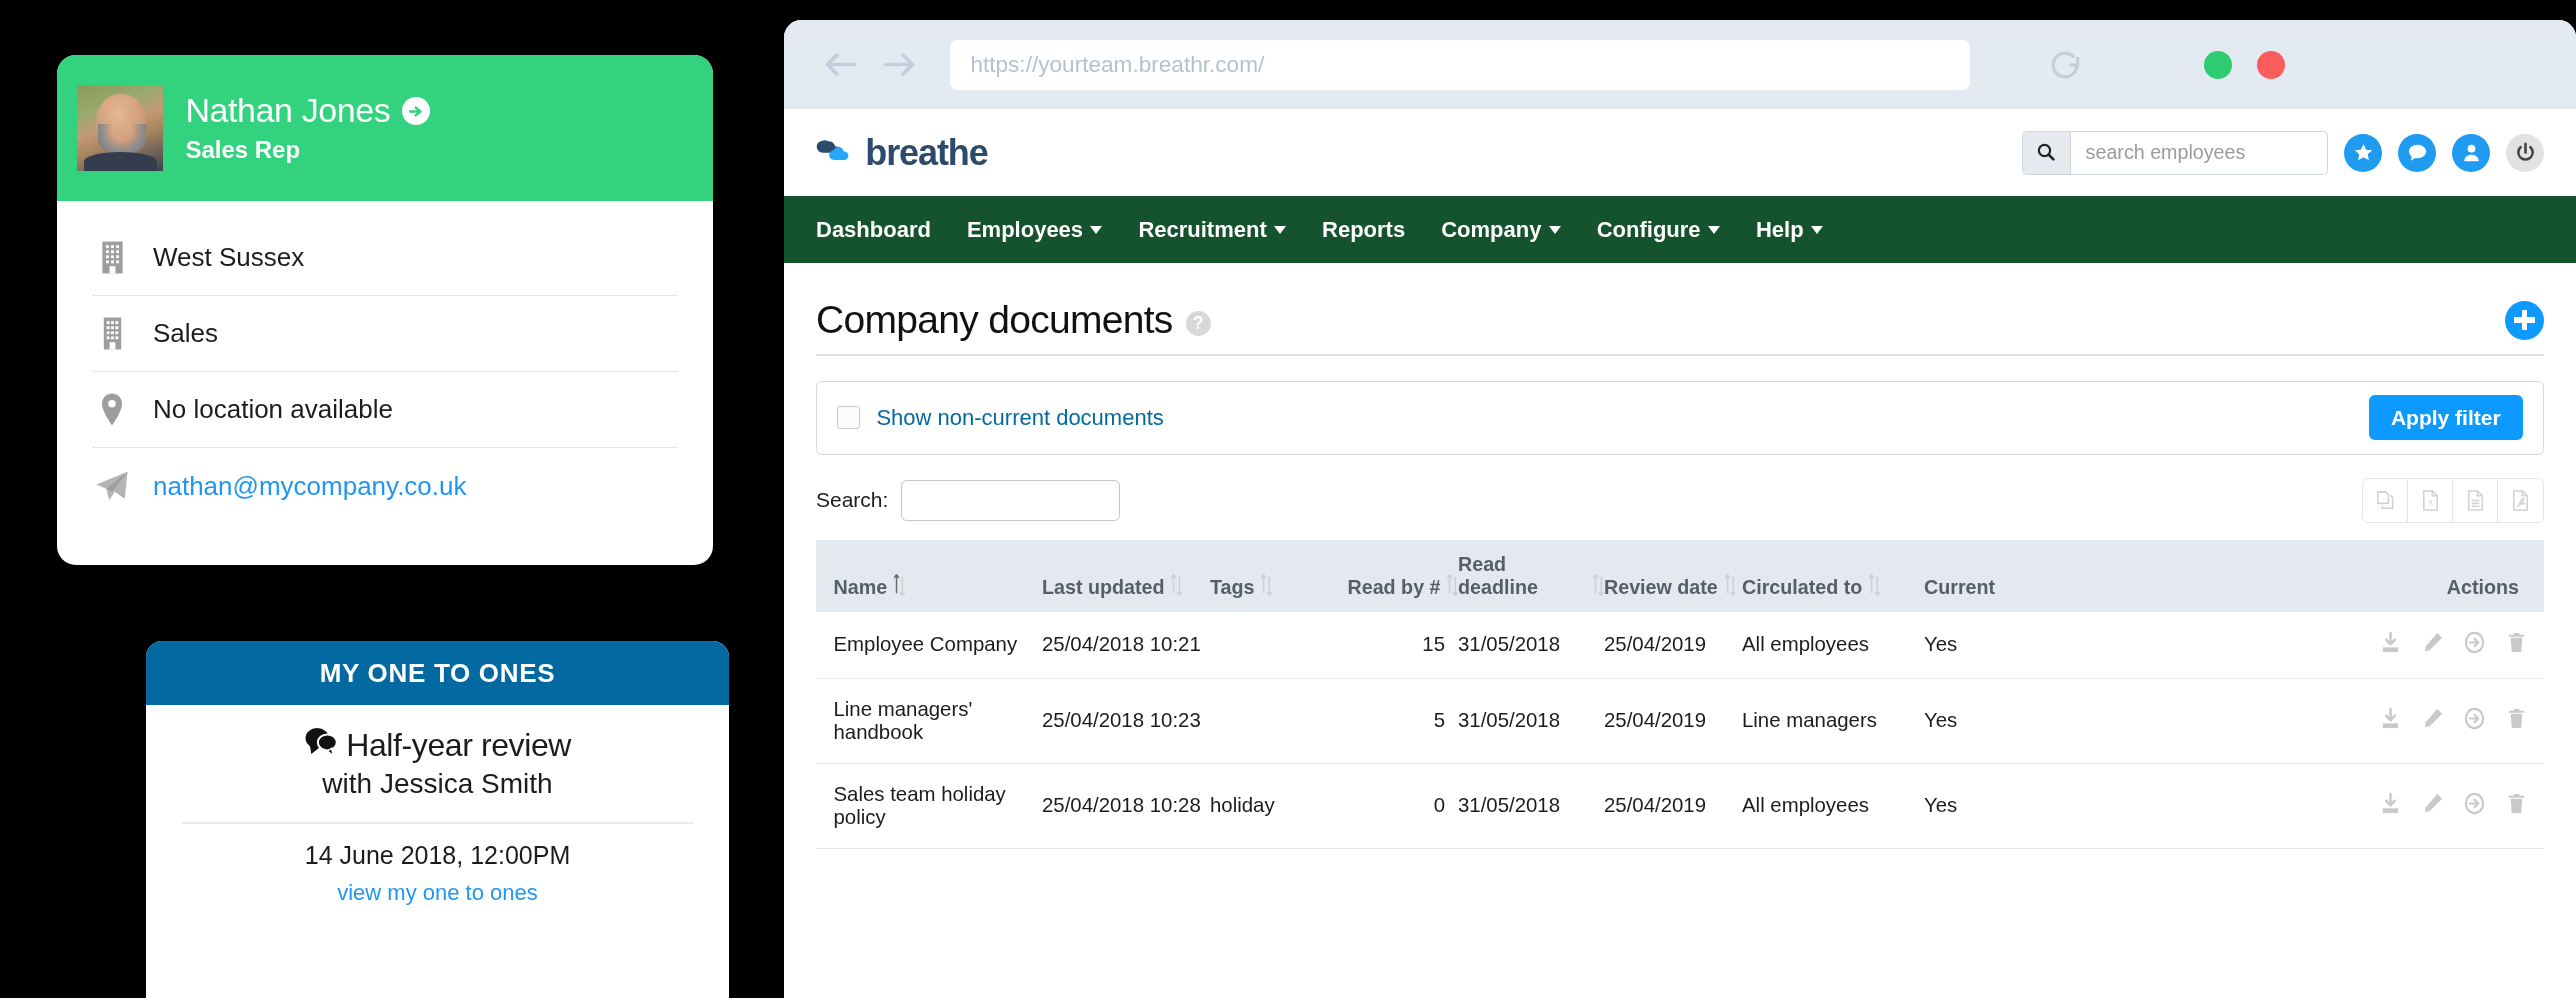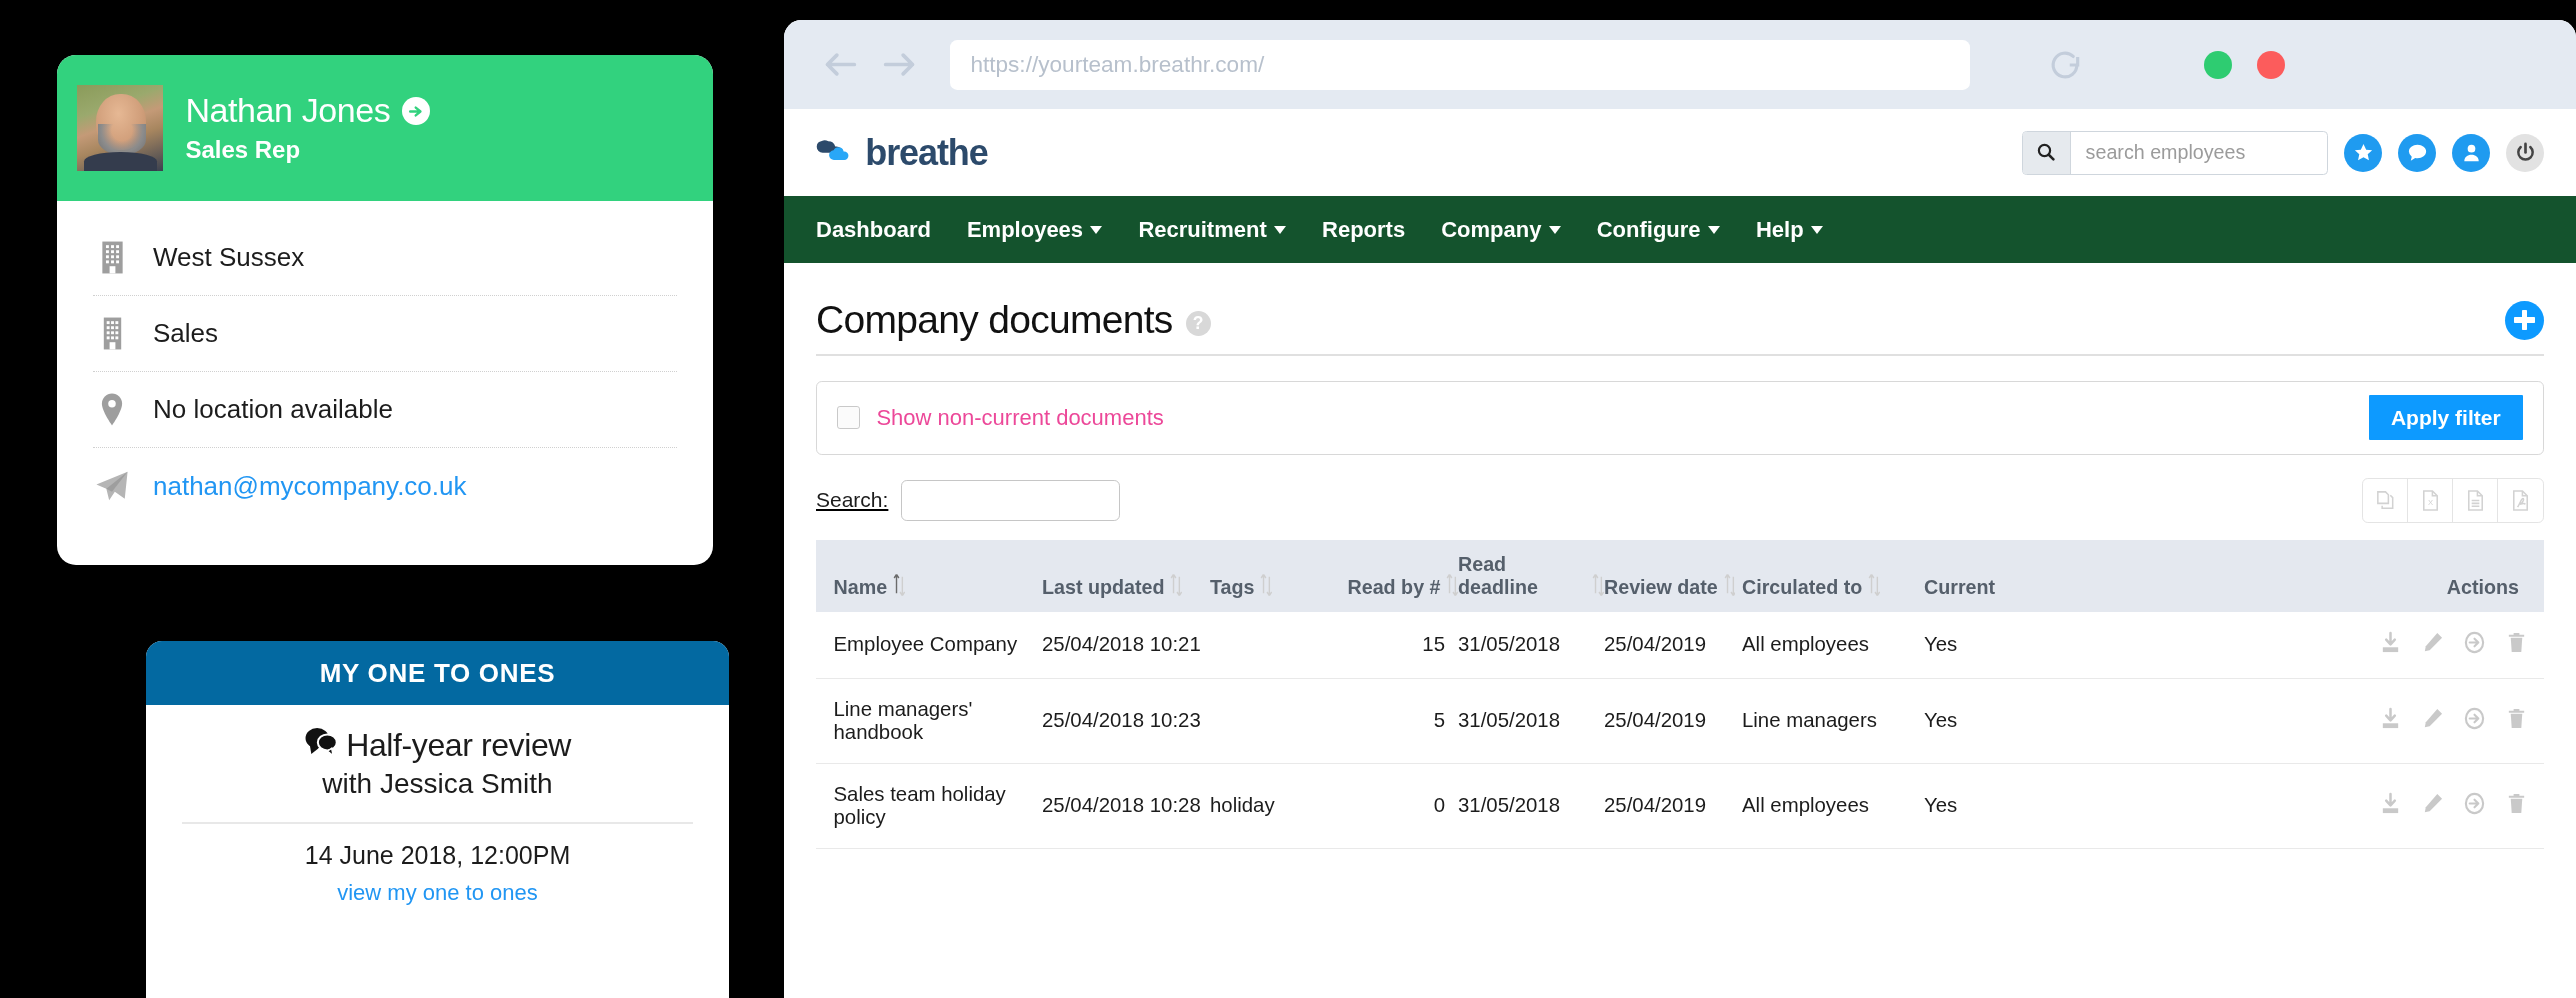--- a/index.html
+++ b/index.html
@@ -188,28 +188,28 @@
   #title-rule { height: 2.2px; background: #e0e0e0; margin-top: 11.7px; }
 
   #filter-panel {
     margin-top: 25px; border: 0.7px solid #d8d8d8; border-radius: 5.8px;
     height: 74px; display: flex; align-items: center; padding: 0 20.4px;
   }
   #filter-check {
     width: 23px; height: 23px; border: 1.5px solid #c9c9c9; border-radius: 2.9px;
     background: #fbfbfb; flex: 0 0 23px;
   }
-  #filter-label { margin-left: 16px; font-size: 22px; color: #ec4899; }
+  #filter-label { margin-left: 16px; font-size: 22px; color: #0369a1; }
   #apply-filter {
     margin-left: auto; background: #0d9aff; color: #ffffff; border: none;
-    height: 45px; padding: 0 22px; border-radius: 1px; font-size: 21px;
+    height: 45px; padding: 0 22px; border-radius: 6px; font-size: 21px;
     font-weight: 700; font-family: inherit; cursor: pointer;
   }
 
-  #table-tools { margin-top: 23px; display: flex; align-items: center; text-decoration: underline; }
+  #table-tools { margin-top: 23px; display: flex; align-items: center; }
   #search-label { font-size: 21px; color: #1c1c1c; }
   #table-search {
     margin-left: 13px; width: 219px; height: 41px; border: 0.7px solid #c6c6c6;
     border-radius: 5.8px; background: #ffffff;
   }
   #export-group {
     margin-left: auto; display: flex; border: 0.7px solid #e4e4e4;
     border-radius: 5.8px; overflow: hidden; height: 45px;
   }
   .export-btn {

